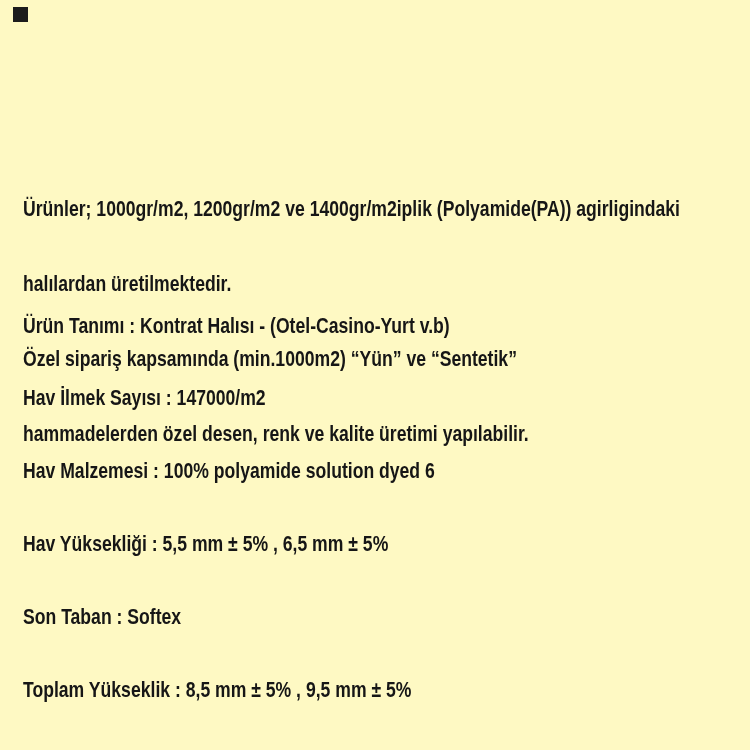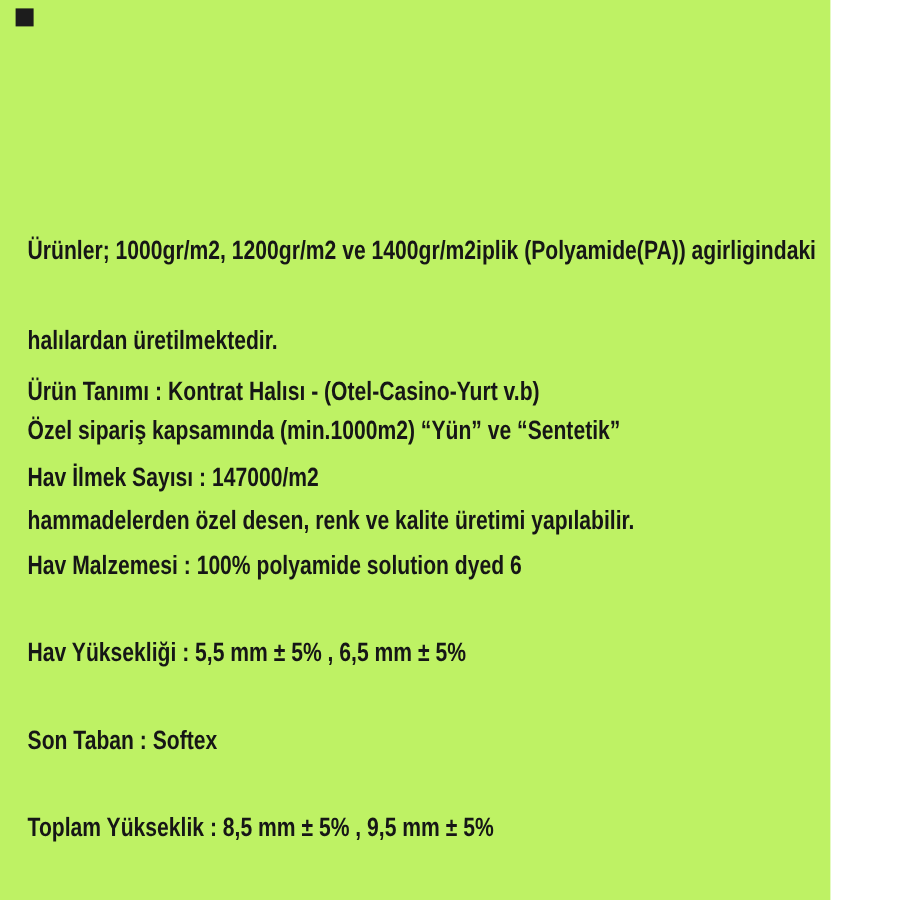--- a/index.html
+++ b/index.html
@@ -2,23 +2,23 @@
 <html><head>
 <meta charset="utf-8">
 <style>
   html, body {
     margin: 0;
     padding: 0;
     background: #ffffff;
   }
   .sheet {
     position: relative;
-    width: 692px;
+    width: 750px;
     height: 750px;
-    background: #bef264;
+    background: #fef9c3;
     overflow: hidden;
     font-family: "Liberation Sans", sans-serif;
   }
   .corner-square {
     position: absolute;
     left: 13px;
     top: 7px;
     width: 15px;
     height: 15px;
     background: #1c1c1c;

